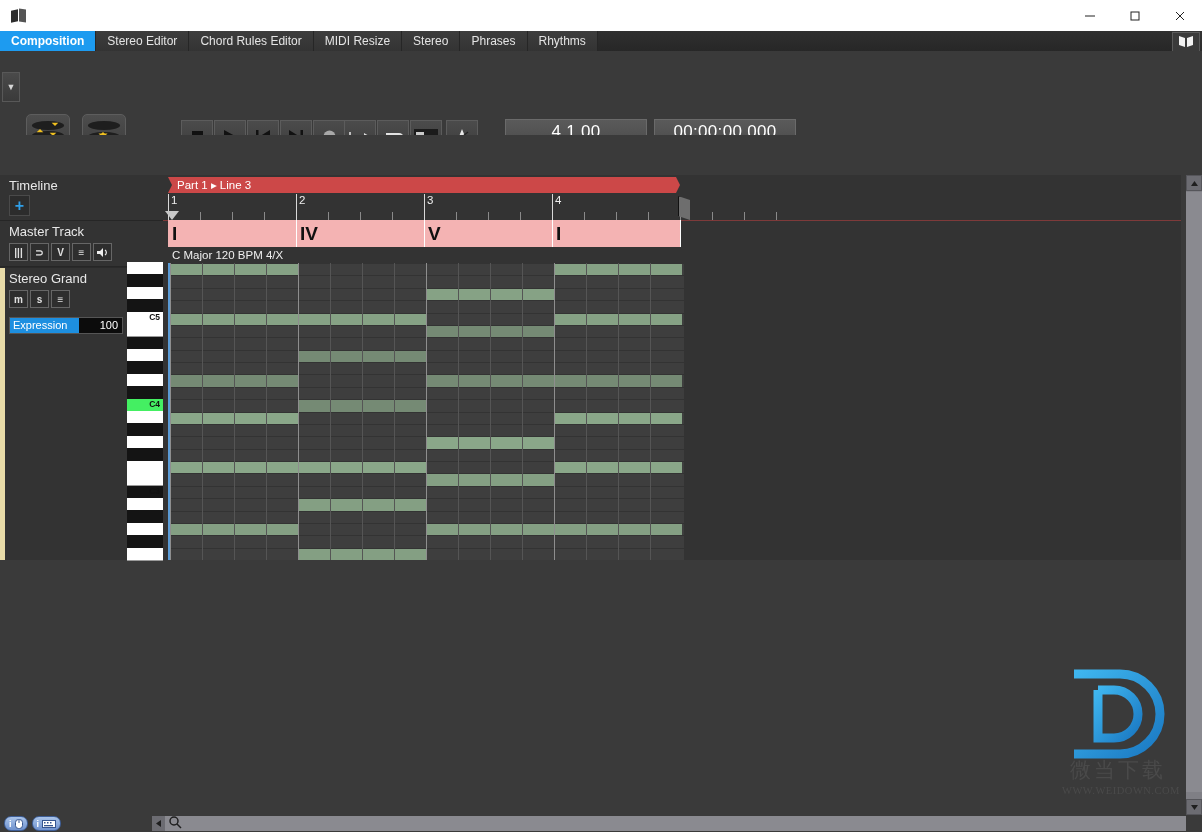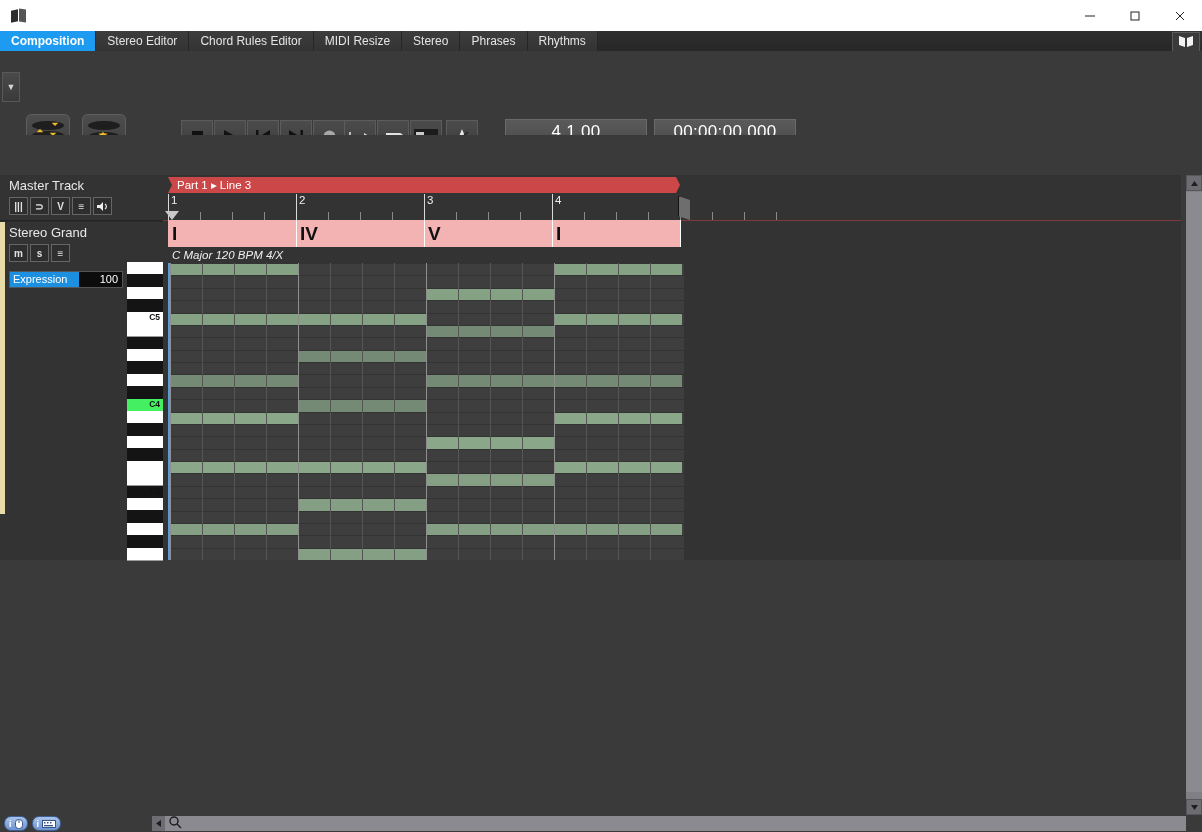--- a/index.html
+++ b/index.html
@@ -112,21 +112,21 @@
             border-left:7px solid transparent;border-right:7px solid transparent;
             border-top:9px solid #c9c9c9;}
   .endmark{position:absolute;left:515px;top:21px;width:12px;height:24px;background:#6e6e6e;
            border:1px solid #111;clip-path:polygon(0 0,12px 4px,12px 24px,0 20px);}
   .chordlane{position:absolute;left:5px;top:45px;width:512px;height:27px;background:#f4b3b3;}
   .chordseg{position:absolute;top:0;height:27px;border-right:1px solid #fff;
             display:flex;align-items:center;}
   .chordseg b{font-size:19px;color:#111;padding-left:4px;font-weight:bold;}
   .keylane{position:absolute;left:5px;top:72px;width:512px;height:16px;background:#333;
            display:flex;align-items:center;}
-  .keylane span{font-size:11.5px;color:#efefef;padding-left:4px;font-style:italic;}
+  .keylane span{font-size:11.5px;color:#efefef;padding-left:4px;}
   .gridwrap{position:absolute;left:5px;top:88px;width:514px;height:297px;background:#3e3e3e;
             overflow:hidden;border-left:2px solid #5b9bd5;}
   .grow{position:absolute;left:0;width:514px;}
   .gcol{position:absolute;top:0;width:1px;height:297px;background:#8e8e8e;}
   .gcolmin{position:absolute;top:0;width:1px;height:297px;background:#555;}
   .hline{position:absolute;left:0;width:514px;height:1px;background:#333;}
 
   
   .wm{position:absolute;left:1062px;top:668px;width:130px;height:130px;}
   .wm .cn{position:absolute;left:0;top:88px;width:112px;text-align:center;font-size:21px;
@@ -372,20 +372,24 @@
         <span>Scale</span>
         <span class="ar">
             <span>▲</span>
             <span>▼</span>
           </span>
       </div>
     </div>
   </div>
 
   <div class="leftpanel">
+    <div class="lp-sec">
+      <div class="lp-h">Timeline</div>
+      <div class="plus">+</div>
+    </div>
     <div class="lp-sec">
       <div class="lp-h">Master Track</div>
       <div class="mini-row">
         <div class="mini">|||</div>
         <div class="mini">⊃</div>
         <div class="mini">V</div>
         <div class="mini">≡</div>
         <div class="mini">
           <svg width="12" height="11">
               <polygon points="0,4 3,4 6,1 6,10 3,7 0,7" fill="#eee"></polygon>
@@ -566,20 +570,35 @@
         <div class="gcolmin" style="left: 288px;"></div>
         <div class="gcolmin" style="left: 320px;"></div>
         <div class="gcolmin" style="left: 352px;"></div>
         <div class="gcol" style="left: 384px;"></div>
         <div class="gcolmin" style="left: 416px;"></div>
         <div class="gcolmin" style="left: 448px;"></div>
         <div class="gcolmin" style="left: 480px;"></div>
       </div>
   </div>
 
+  <div class="wm">
+    <svg width="112" height="92" viewBox="0 0 112 92">
+      <defs>
+          <linearGradient id="dg" x1="0" y1="0" x2="1" y2="1">
+        <stop offset="0" stop-color="#3fb6ef"></stop>
+            <stop offset="1" stop-color="#1a78c2"></stop>
+      </linearGradient>
+        </defs>
+      <path d="M12 6 L12 86" stroke="url(#dg)" stroke-width="9" fill="none"></path>
+      <path d="M12 6 L58 6 a40 40 0 0 1 0 80 L12 86" stroke="url(#dg)" stroke-width="9" fill="none"></path>
+      <path d="M36 22 L52 22 a24 24 0 0 1 0 48 L36 70 L36 22" stroke="url(#dg)" stroke-width="9" fill="none"></path>
+    </svg>
+    <div class="cn">微当下载</div>
+    <div class="en">WWW.WEIDOWN.COM</div>
+  </div>
 
   <div class="vsb">
     <div class="ab">
       <svg width="7" height="5">
           <polygon points="3.5,0 7,5 0,5" fill="#1f1f1f"></polygon>
         </svg>
       </div>
     <div class="tr"></div>
     <div class="ab" style="position:absolute;left:0;bottom:0;">
       <svg width="7" height="5">

